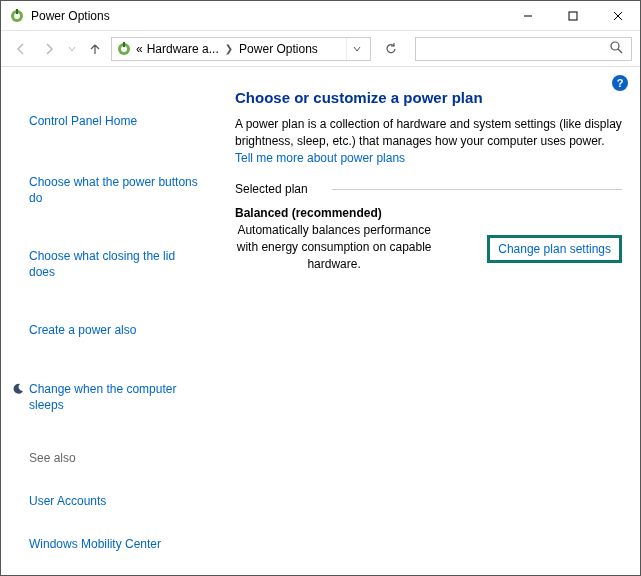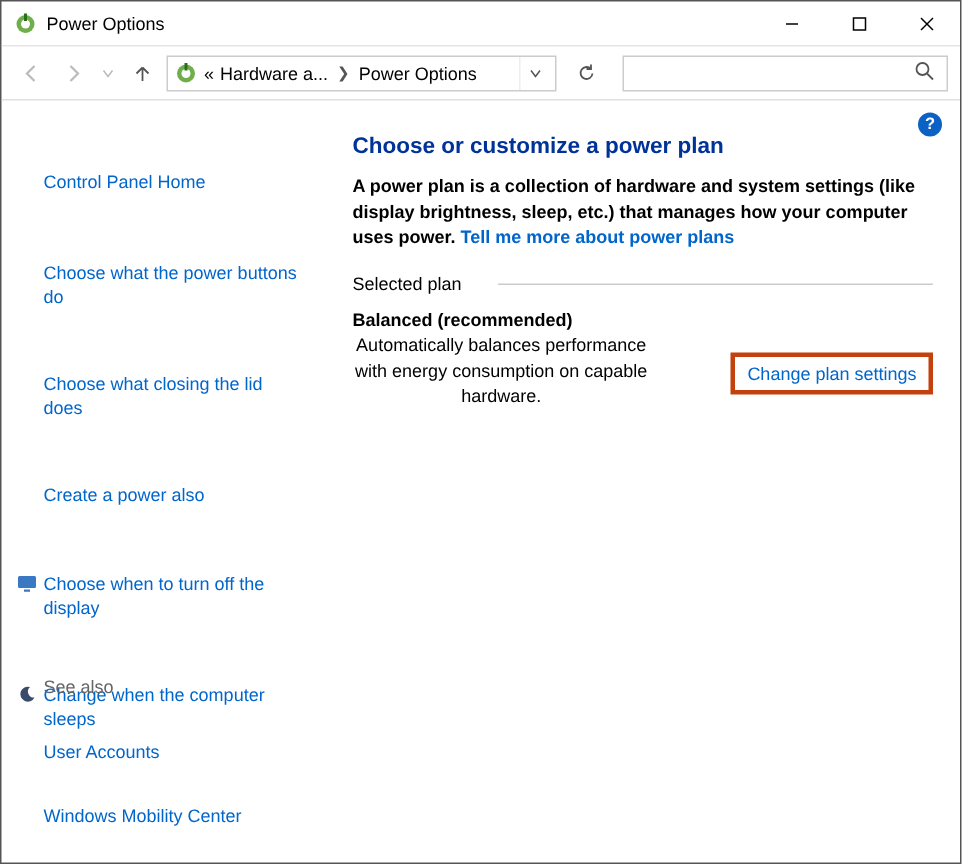--- a/index.html
+++ b/index.html
@@ -169,21 +169,20 @@
   }
   .main h1 {
     font-size: 15px;
     font-weight: bold;
     color: #003399;
     margin: 0 0 10px 0;
   }
   .desc {
     line-height: 1.4;
     margin-bottom: 16px;
-    font-weight: bold;
   }
   .underline { text-decoration: underline; }
   .section-hdr {
     display: flex;
     align-items: center;
     margin-bottom: 10px;
     gap: 24px;
   }
   .section-hdr .lbl { white-space: nowrap; }
   .section-hdr .line {
@@ -194,21 +193,21 @@
   .plan-row {
     display: flex;
     align-items: flex-start;
     justify-content: space-between;
     gap: 44px;
   }
   .plan-name { font-weight: bold; }
   .plan-desc { line-height: 1.4; margin-top: 2px; text-align: center; }
   .change-link {
     color: #0066cc;
-    border: 3px solid #c2410c;
+    border: 3px solid #0f766e;
     padding: 4px 8px;
     white-space: nowrap;
     margin-left: 10px;
   }
 </style>
 </head>
 <body>
 
 <div class="titlebar">
   <svg class="app-icon" viewBox="0 0 16 16">
@@ -293,27 +292,20 @@
 <div class="help-icon">?</div>
 
 <div class="content">
   <div class="sidebar">
     <a class="cp-home">Control Panel Home</a>
     <a class="side-link">Choose what the power buttons do</a>
     <a class="side-link">Choose what closing the lid does</a>
     <a class="side-link">Create a power also</a>
     <a class="side-link">
       <svg class="side-icon" viewBox="0 0 14 14">
-          <rect x="1" y="2" width="12" height="8" rx="1" fill="#3a78c4"></rect>
-          <rect x="5" y="11" width="4" height="1.5" fill="#3a78c4"></rect>
-        </svg>
-      <span>Choose when to turn off the display</span>
-    </a>
-    <a class="side-link">
-      <svg class="side-icon" viewBox="0 0 14 14">
           <path d="M9 2 A5 5 0 1 0 12 9 A4 4 0 0 1 9 2 Z" fill="#3a4a6a"></path>
         </svg>
       <span>Change when the computer sleeps</span>
     </a>
 
     <div class="see-also">
       <div class="hdr">See also</div>
       <a>User Accounts</a>
       <a>Windows Mobility Center</a>
     </div>

